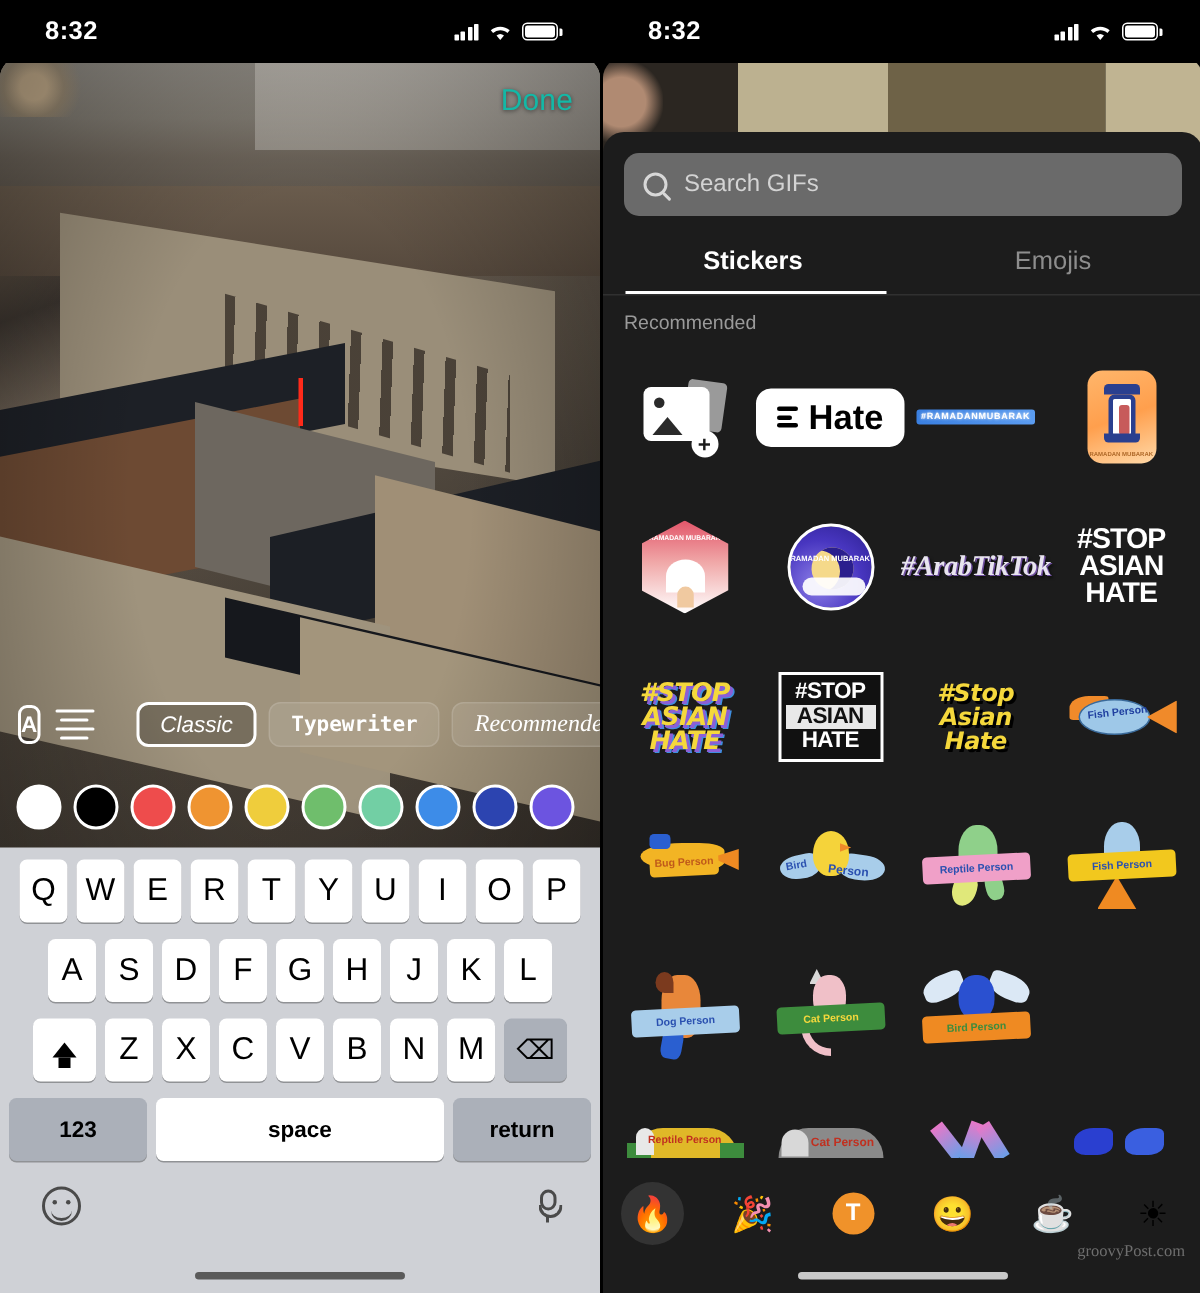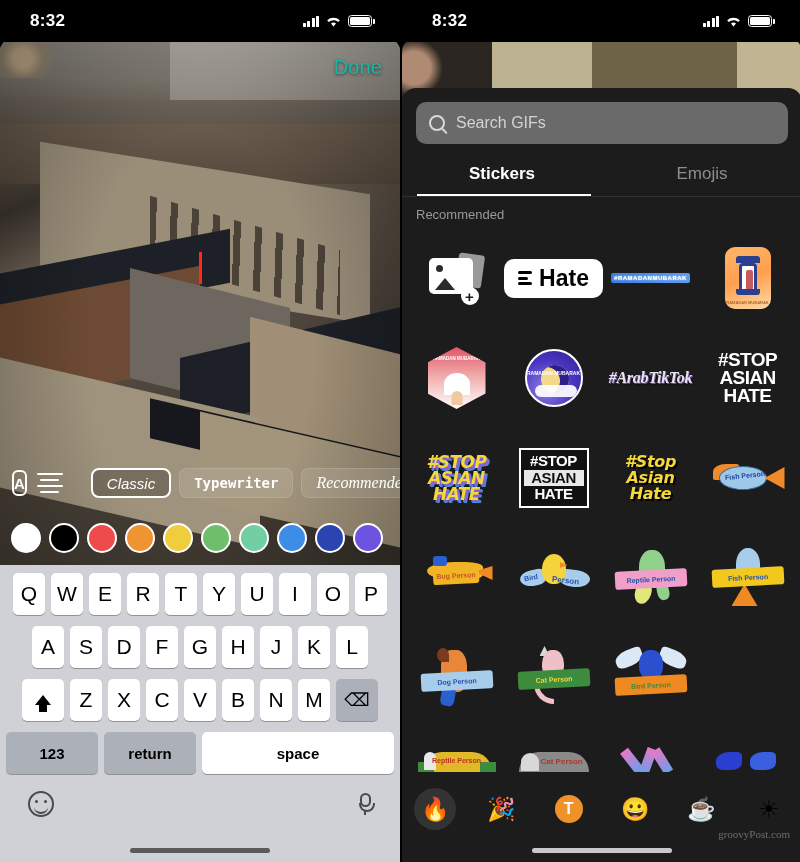--- a/index.html
+++ b/index.html
@@ -227,21 +227,21 @@
   .st-hex .tx{ position:absolute; top:9px; left:0; right:0; text-align:center; font-size:4.5px; color:#fff; font-weight:bold; line-height:1.4;}
 
   .st-moon{ width:58px; height:58px; border-radius:50%;
     background:radial-gradient(circle at 35% 70%, #8d7fe8 0%, #4836c0 55%, #2b1f8e 100%);
     border:2.5px solid #fff; position:relative; overflow:hidden; }
   .st-moon .crescent{ position:absolute; left:14px; top:14px; width:28px; height:28px; border-radius:50%;
     background:#f5d98a; box-shadow:inset -9px -2px 0 #2b1f8e; transform:rotate(-25deg); }
   .st-moon .cloud{ position:absolute; bottom:8px; left:8px; width:42px; height:12px; background:#fff; border-radius:8px; opacity:.92; }
   .st-moon .tx{ position:absolute; top:19px; left:0; right:0; text-align:center; font-size:5px; color:#fff; font-weight:bold; line-height:1.5; z-index:3;}
 
-  .st-arab{ font-family:"Liberation Serif", serif; font-style:italic; font-weight:bold; font-size:16px;
+  .st-arab{ font-family:"Liberation Serif", serif; font-style:italic; font-weight:bold; font-size:19px;
     color:#e8e4ef; text-shadow:1px 1px 0 #6f4fa0, 2px 2px 2px rgba(0,0,0,.6); letter-spacing:-.3px; }
   .st-stop1{ color:#fff; font-weight:bold; font-size:19px; line-height:.95; text-align:center; letter-spacing:-.6px; }
   .st-stop2{ font-family:"DejaVu Sans", sans-serif; font-weight:bold; font-style:italic; font-size:17px; line-height:.95;
     color:#f5d83c; text-align:center; text-shadow:2px 2px 0 #8b5fd6, 3px 3px 0 #3f8fe0; letter-spacing:-.5px; }
   .st-stopbox{ width:70px; background:#111; border:2px solid #fff; padding:3px; }
   .st-stopbox div{ font-weight:bold; font-size:15px; line-height:1.12; text-align:center; letter-spacing:-.4px; }
   .st-stopbox .a{ color:#fff; background:#111; }
   .st-stopbox .b{ color:#111; background:#e8e8e8; }
   .st-stopbox .c{ color:#fff; background:#111; }
   .st-stop3{ font-family:"DejaVu Sans", sans-serif; font-weight:bold; font-style:italic; font-size:16px; line-height:1;
@@ -450,22 +450,22 @@
         <div class="key">V</div>
         <div class="key">B</div>
         <div class="key">N</div>
         <div class="key">M</div>
         <div class="key wide">
             <span class="del-icon">⌫</span>
           </div>
       </div>
       <div class="krow r4">
         <div class="key num">123</div>
+        <div class="key space">space</div>
         <div class="key ret">return</div>
-        <div class="key space">space</div>
       </div>
       <div class="kbottom">
         <div class="emoji-face"></div>
         <div class="mic">
             <i></i>
             <b></b>
           </div>
       </div>
       <div class="home-ind"></div>
     </div>

